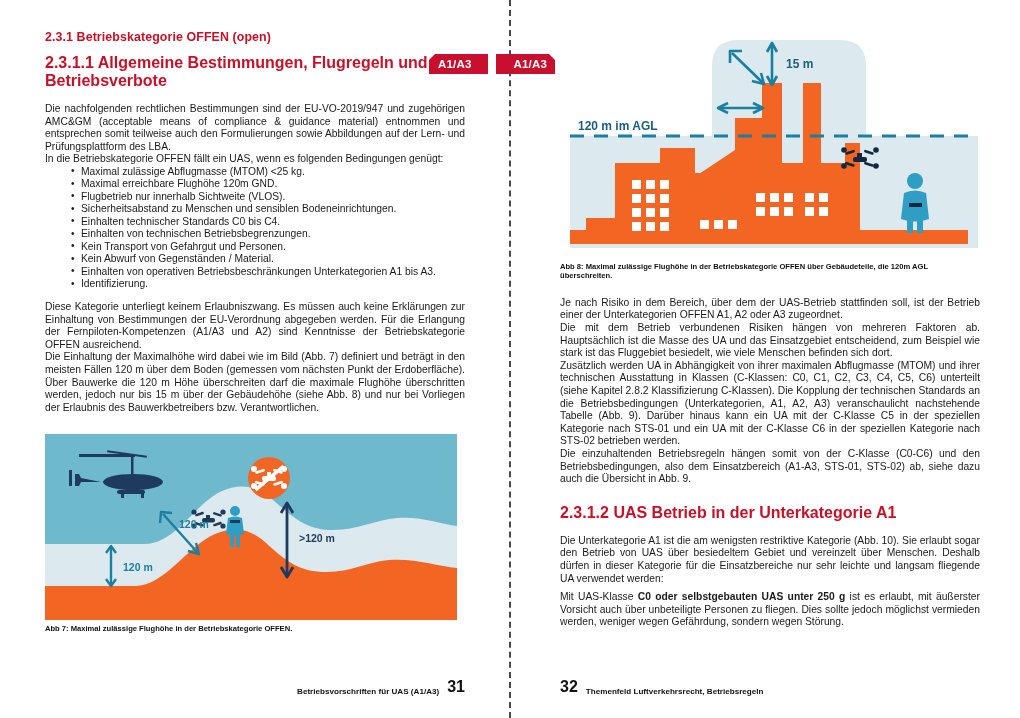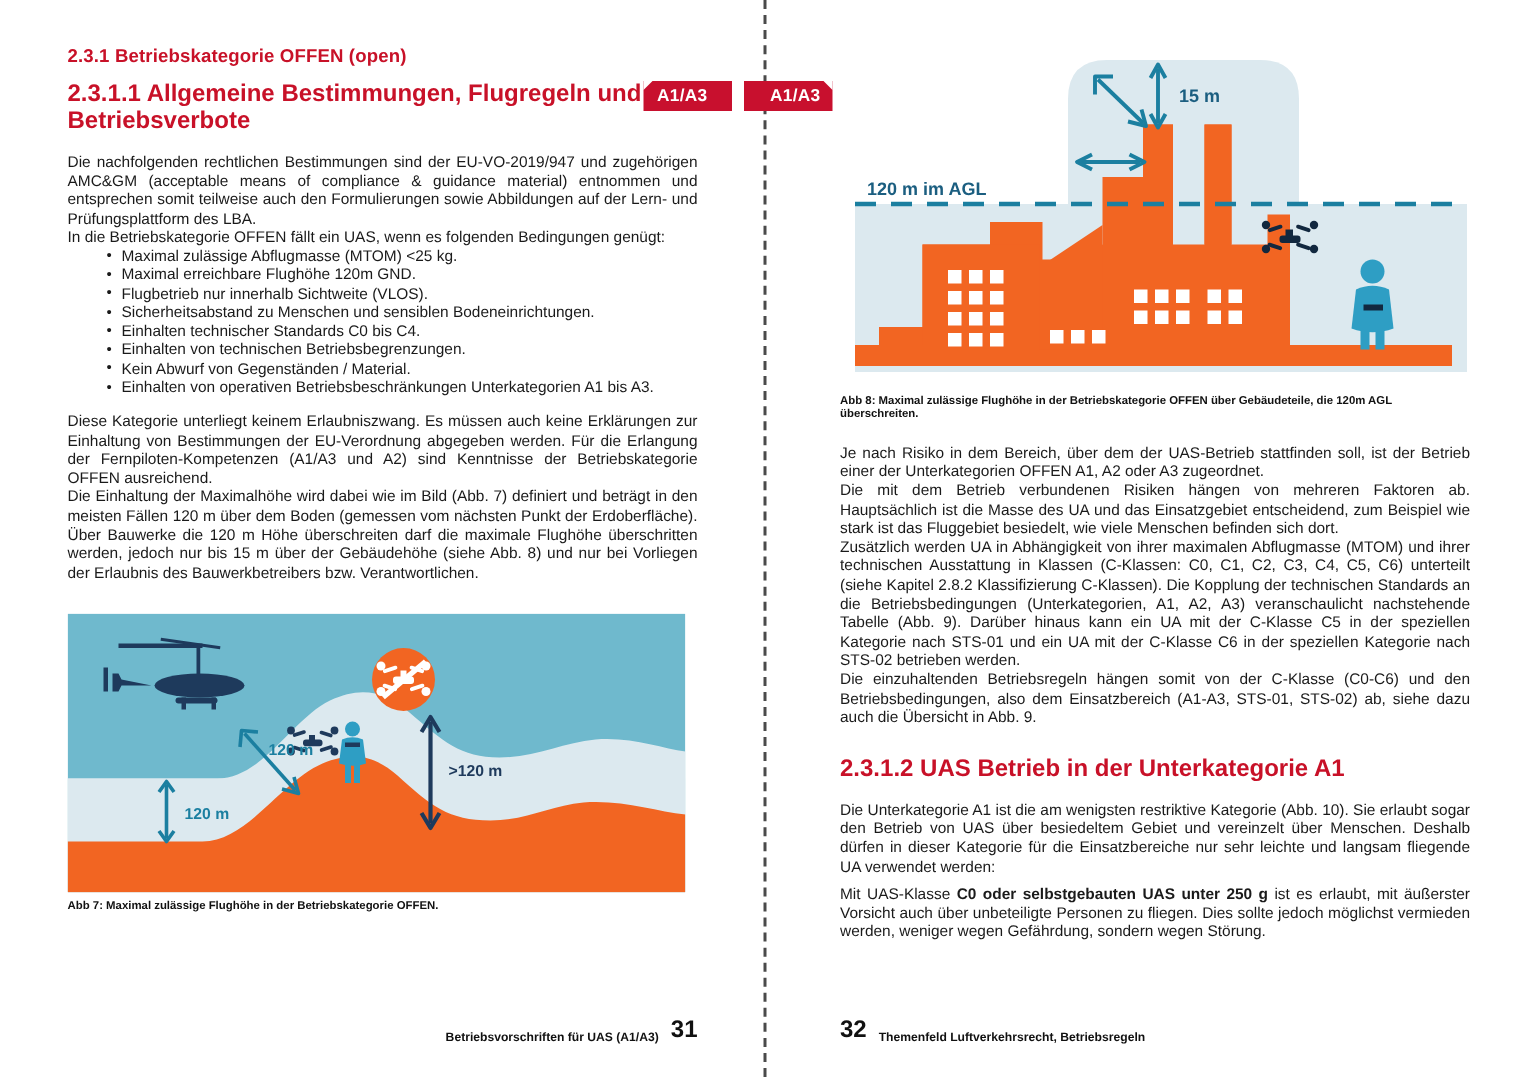--- a/index.html
+++ b/index.html
@@ -126,22 +126,24 @@
     <p class="body">Die nachfolgenden rechtlichen Bestimmungen sind der EU-VO-2019/947 und zugehörigen AMC&amp;GM (acceptable means of compliance &amp; guidance material) entnommen und entsprechen somit teilweise auch den Formulierungen sowie Abbildungen auf der Lern- und Prüfungsplattform des LBA.</p>
     <p class="body">In die Betriebskategorie OFFEN fällt ein UAS, wenn es folgenden Bedingungen genügt:</p>
 
     <ul class="bullets">
       <li>Maximal zulässige Abflugmasse (MTOM) &lt;25 kg.</li>
       <li>Maximal erreichbare Flughöhe 120m GND.</li>
       <li>Flugbetrieb nur innerhalb Sichtweite (VLOS).</li>
       <li>Sicherheitsabstand zu Menschen und sensiblen Bodeneinrichtungen.</li>
       <li>Einhalten technischer Standards C0 bis C4.</li>
       <li>Einhalten von technischen Betriebsbegrenzungen.</li>
+      <li>Kein Transport von Gefahrgut und Personen.</li>
       <li>Kein Abwurf von Gegenständen / Material.</li>
       <li>Einhalten von operativen Betriebsbeschränkungen Unterkategorien A1 bis A3.</li>
+      <li>Identifizierung.</li>
     </ul>
 
     <div class="gap"></div>
 
     <p class="body">Diese Kategorie unterliegt keinem Erlaubniszwang. Es müssen auch keine Erklärungen zur Einhaltung von Bestimmungen der EU-Verordnung abgegeben werden. Für die Erlangung der Fernpiloten-Kompetenzen (A1/A3 und A2) sind Kenntnisse der Betriebskategorie OFFEN ausreichend.</p>
     <p class="body">Die Einhaltung der Maximalhöhe wird dabei wie im Bild (Abb. 7) definiert und beträgt in den meisten Fällen 120 m über dem Boden (gemessen vom nächsten Punkt der Erdoberfläche). Über Bauwerke die 120 m Höhe überschreiten darf die maximale Flughöhe überschritten werden, jedoch nur bis 15 m über der Gebäudehöhe (siehe Abb. 8) und nur bei Vorliegen der Erlaubnis des Bauwerkbetreibers bzw. Verantwortlichen.</p>
 
     <div class="gap" style="height:20px"></div>
 
     <figure class="fig">

